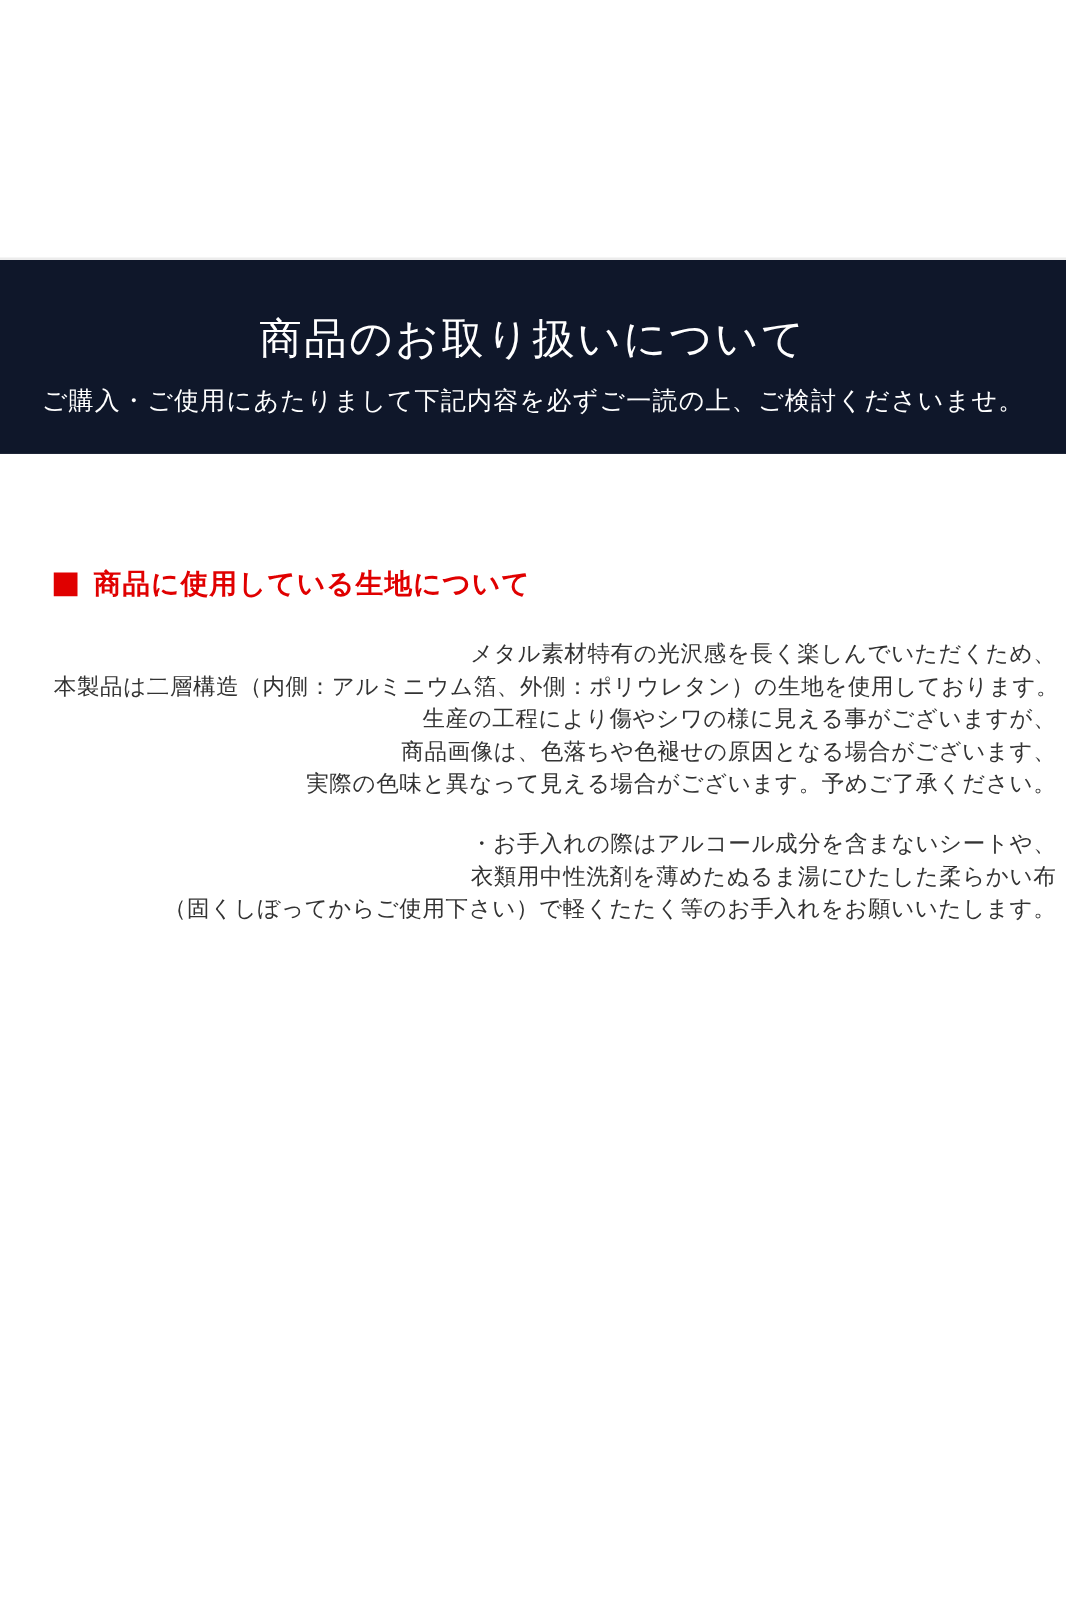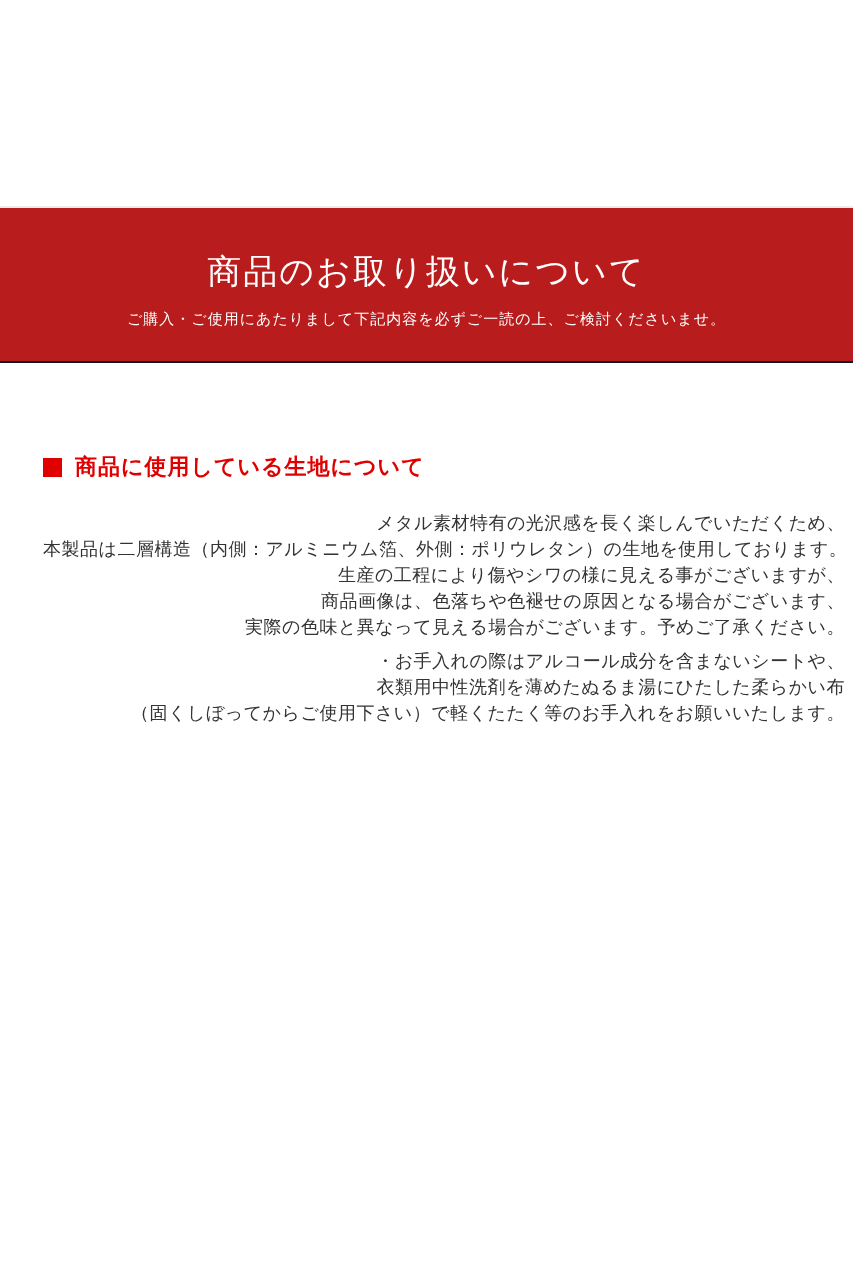--- a/index.html
+++ b/index.html
@@ -16,36 +16,36 @@
     overflow: hidden;
   }
   .top-line {
     margin-top: 206px;
     height: 2px;
     background: #ececec;
   }
   .banner {
     box-sizing: border-box;
     height: 155px;
-    background: #b91c1c;
+    background: #0f172a;
     text-align: center;
     padding-top: 46px;
     border-bottom: 2px solid #0f172a;
   }
   .banner-title {
     margin: 0;
     font-size: 34px;
     font-weight: normal;
     color: #ffffff;
     letter-spacing: 2px;
     line-height: 1;
   }
   .banner-subtitle {
     margin: 23px 0 0 0;
-    font-size: 15px;
+    font-size: 20px;
     font-weight: normal;
     color: #ffffff;
     letter-spacing: 1px;
     line-height: 1;
   }
   .content {
     padding-left: 43px;
     padding-right: 8px;
     color: #333333;
     text-align: right;
@@ -69,21 +69,21 @@
     letter-spacing: 1px;
     line-height: 1.1;
   }
   .paragraph {
     font-size: 18px;
     line-height: 26px;
     letter-spacing: 0.5px;
   }
   .paragraph.p1 { margin-top: 31px; }
   .paragraph.p2 { margin-top: 14px; }
-  .paragraph.p3 { margin-top: 8px; }
+  .paragraph.p3 { margin-top: 22px; }
   .text-line { white-space: nowrap; }
 </style>
 </head>
 <body>
 
 <div class="page">
 
   <div class="top-line"></div>
 
   <div class="banner">

